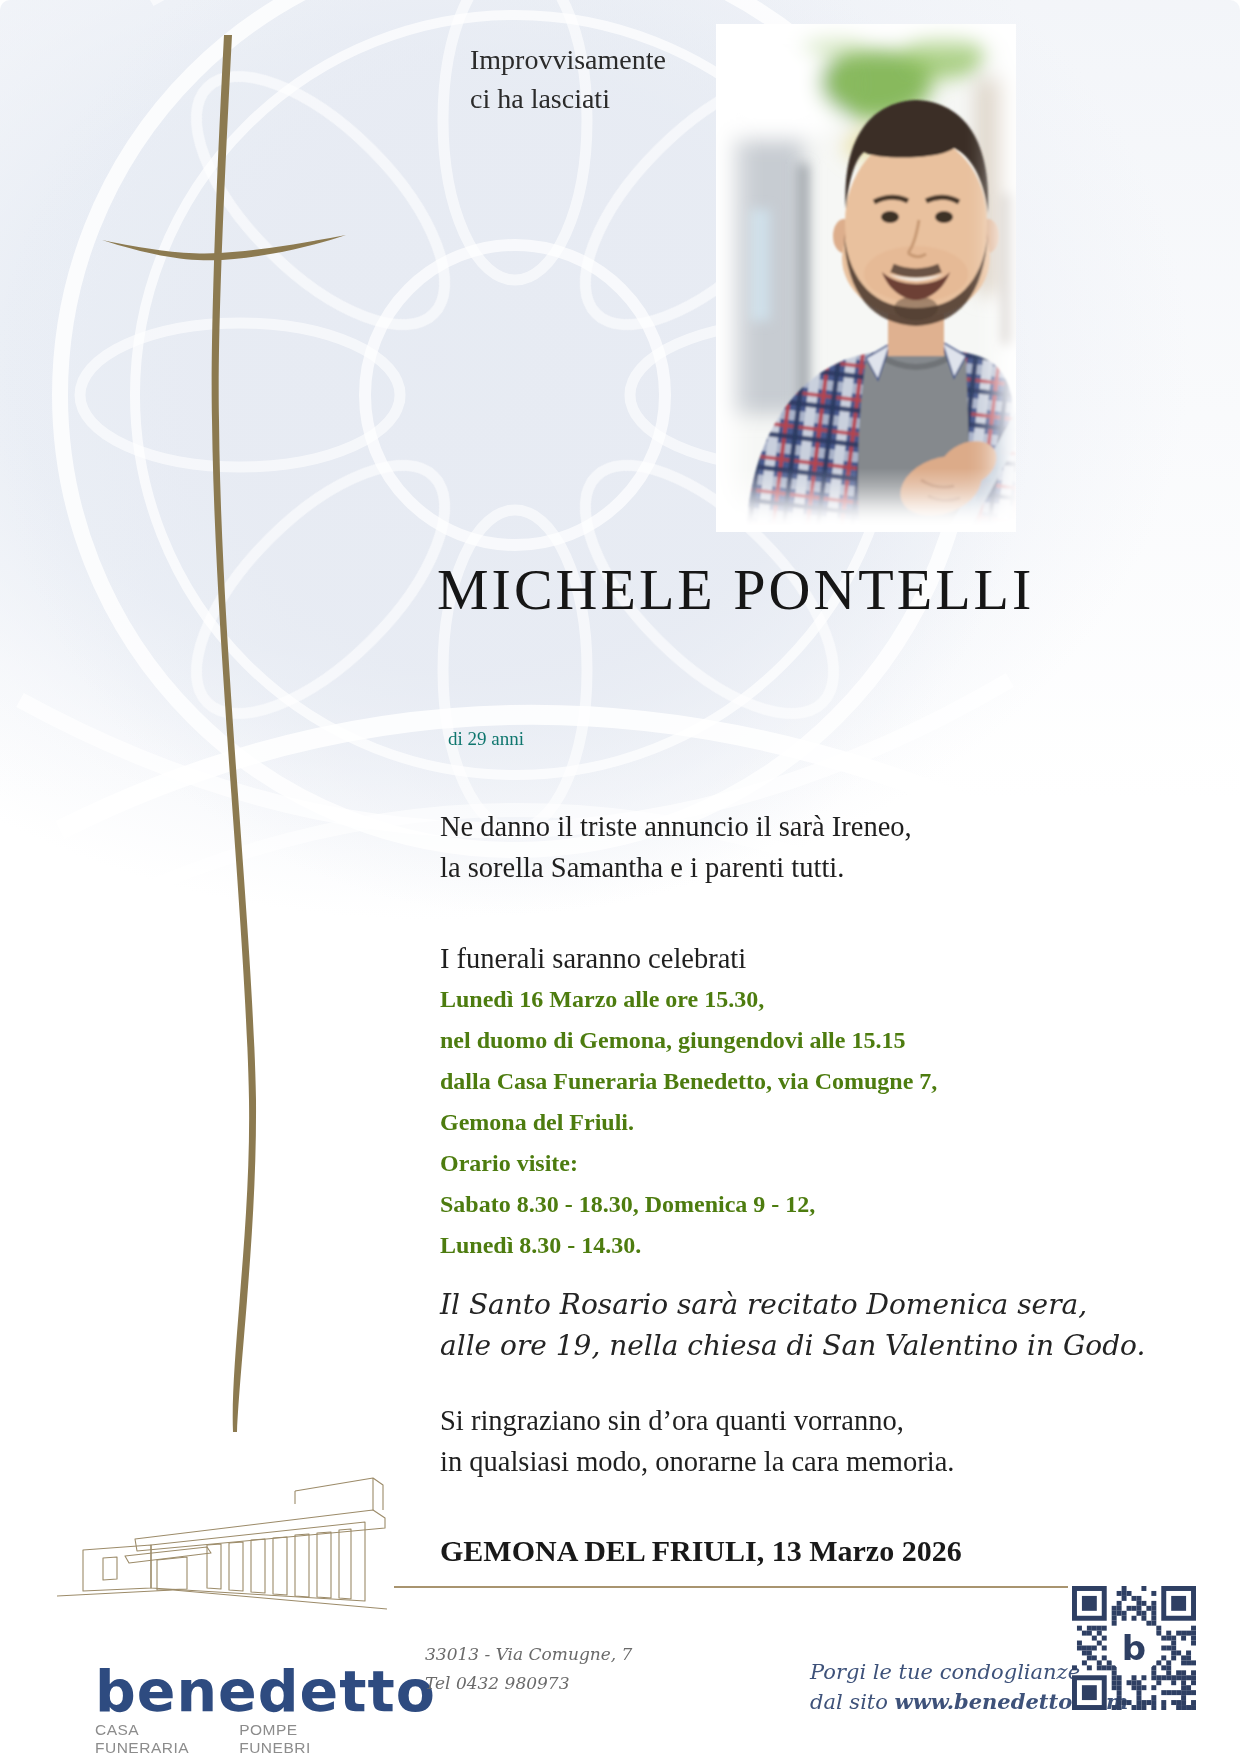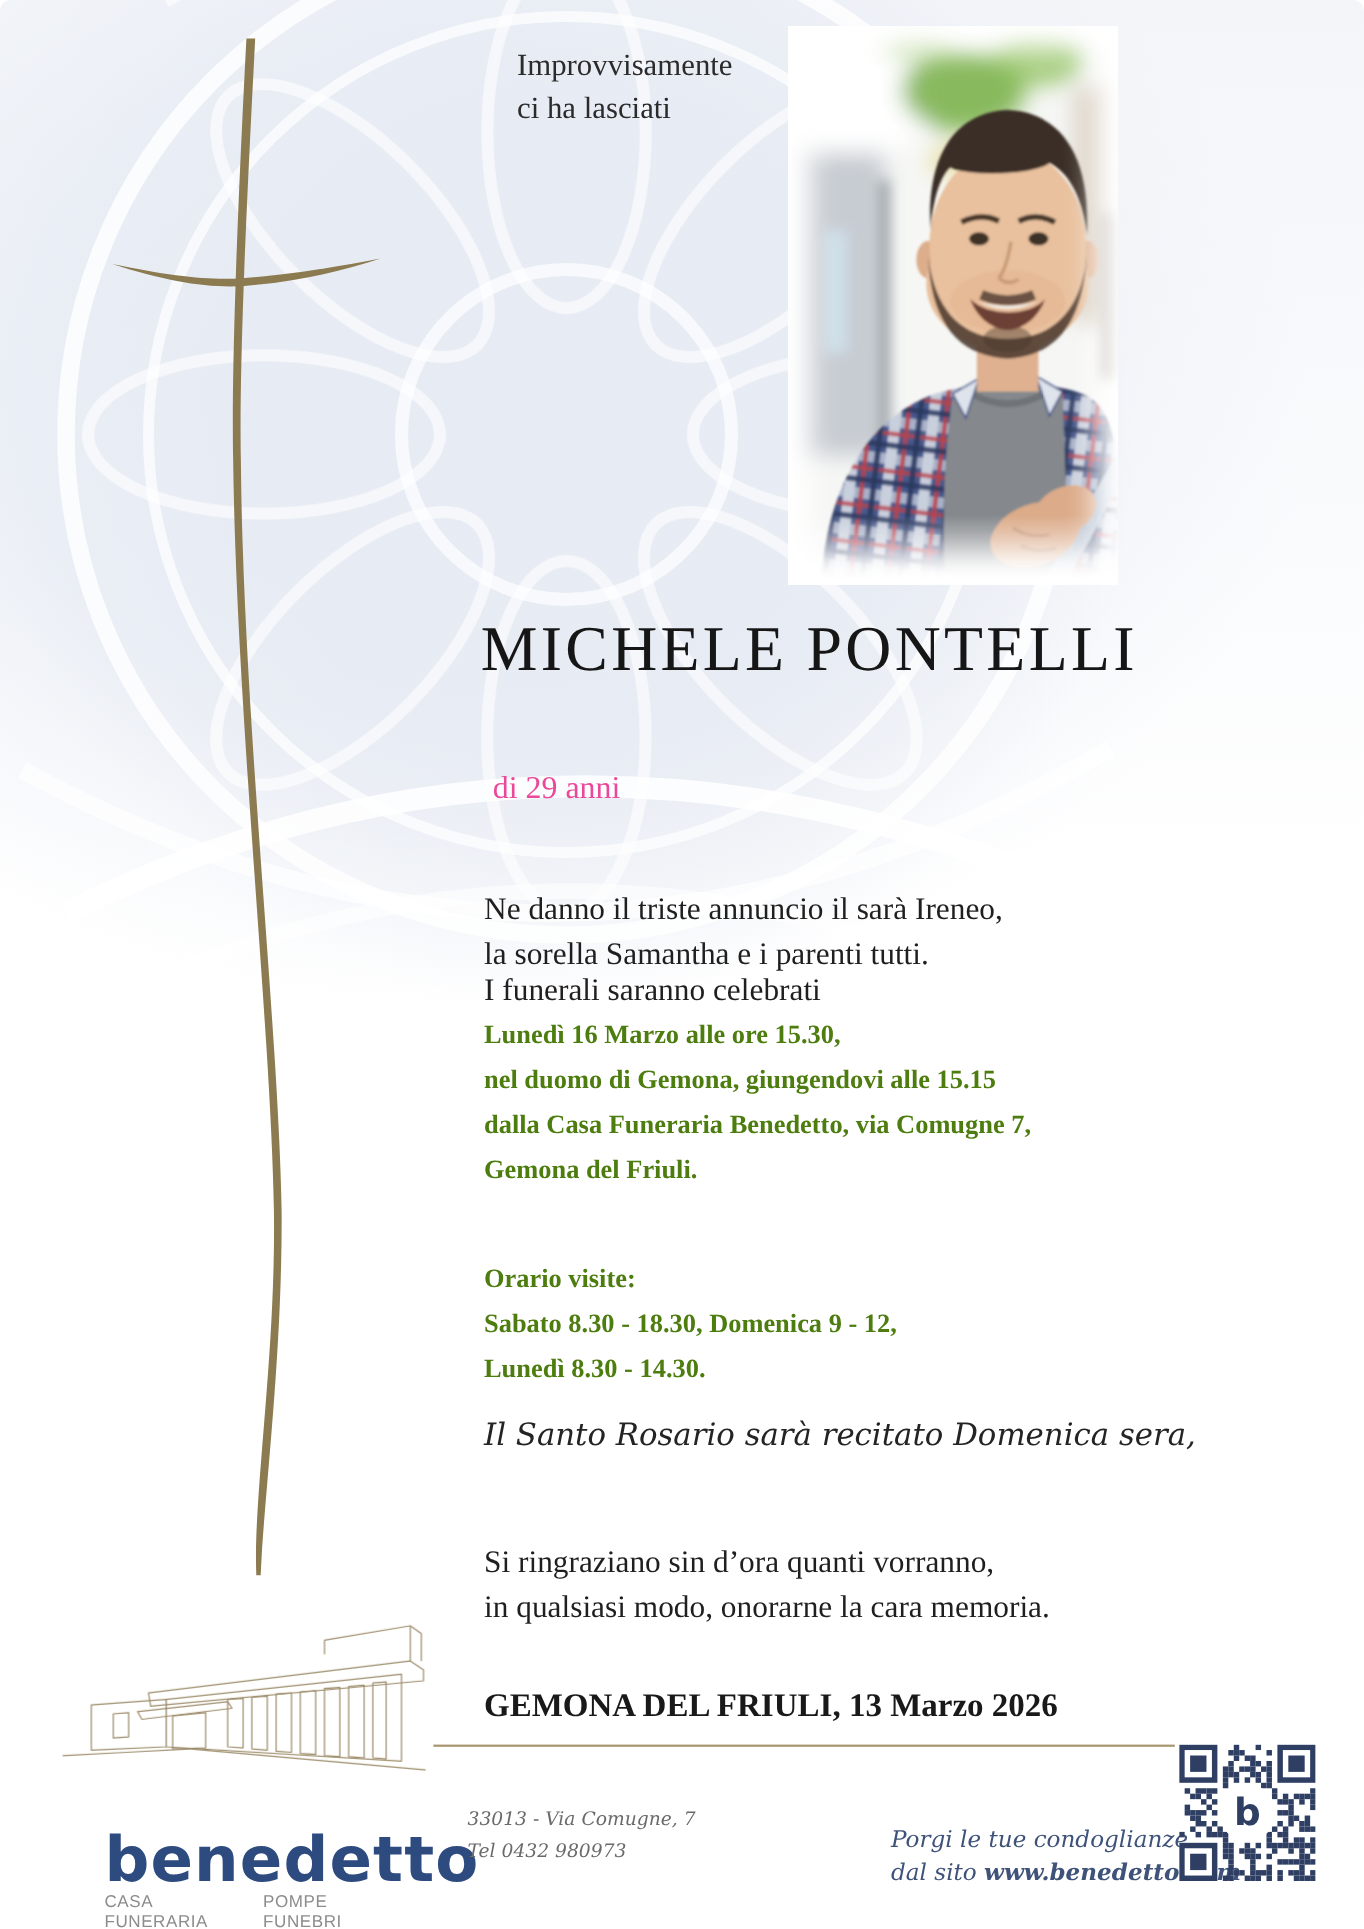--- a/index.html
+++ b/index.html
@@ -22,29 +22,29 @@
   .intro { position:absolute; left:470px; top:40px; font-size:28px; line-height:39px; color:#2b2b2b; }
 
   .photo { position:absolute; left:716px; top:24px; width:300px; height:508px; }
   .photo svg { display:block; width:300px; height:508px; }
   .photo .feather { position:absolute; inset:0; box-shadow: inset 0 0 28px 20px #ffffff; pointer-events:none; }
   .photo .fade-bottom { position:absolute; left:0; right:0; bottom:0; height:64px;
       background:linear-gradient(180deg, rgba(255,255,255,0), #ffffff 92%); pointer-events:none; }
 
   .name { position:absolute; left:437px; top:556px; margin:0; font-weight:400;
           font-size:58px; letter-spacing:3px; color:#161616; white-space:nowrap; }
-  .age  { position:absolute; left:448px; top:700px; font-size:29px; color:#ec4899; }
+  .age  { position:absolute; left:448px; top:728px; font-size:19px; color:#0f766e; }
 
   .block { position:absolute; left:440px; }
   .line  { font-size:28.5px; line-height:41px; color:#1f1f1f; white-space:nowrap; }
   .line.b { font-weight:bold; font-size:24px; color:#4d7c0f; }
   .line.i { font-style:italic; font-family:"DejaVu Serif", serif; font-size:28px; color:#242424; }
 
   .announce { top:806px; }
-  .funeral  { top:880px; }
+  .funeral  { top:938px; }
   .visits   { top:1143px; }
   .rosary   { top:1284px; }
   .thanks   { top:1400px; }
   .dateline { position:absolute; left:440px; top:1534px; font-size:30px; font-weight:bold;
               color:#191919; white-space:nowrap; }
 
   .building { position:absolute; left:55px; top:1438px; width:345px; height:175px; }
   .rule { position:absolute; left:394px; top:1586px; width:674px; height:2px; background:#a8946f; }
 
   .logo { position:absolute; left:95px; top:1622px; width:260px; }
@@ -216,20 +216,21 @@
   </div>
 
   <div class="block visits">
     <div class="line b">Orario visite:</div>
     <div class="line b">Sabato 8.30 - 18.30, Domenica 9 - 12,</div>
     <div class="line b">Lunedì 8.30 - 14.30.</div>
   </div>
 
   <div class="block rosary">
     <div class="line i">Il Santo Rosario sarà recitato Domenica sera,</div>
+    <div class="line i">alle ore 19, nella chiesa di San Valentino in Godo.</div>
   </div>
 
   <div class="block thanks">
     <div class="line">Si ringraziano sin d’ora quanti vorranno,</div>
     <div class="line">in qualsiasi modo, onorarne la cara memoria.</div>
   </div>
 
   <div class="dateline">GEMONA DEL FRIULI, 13 Marzo 2026</div>
 
   <svg class="building" viewBox="0 0 345 175" aria-hidden="true">

